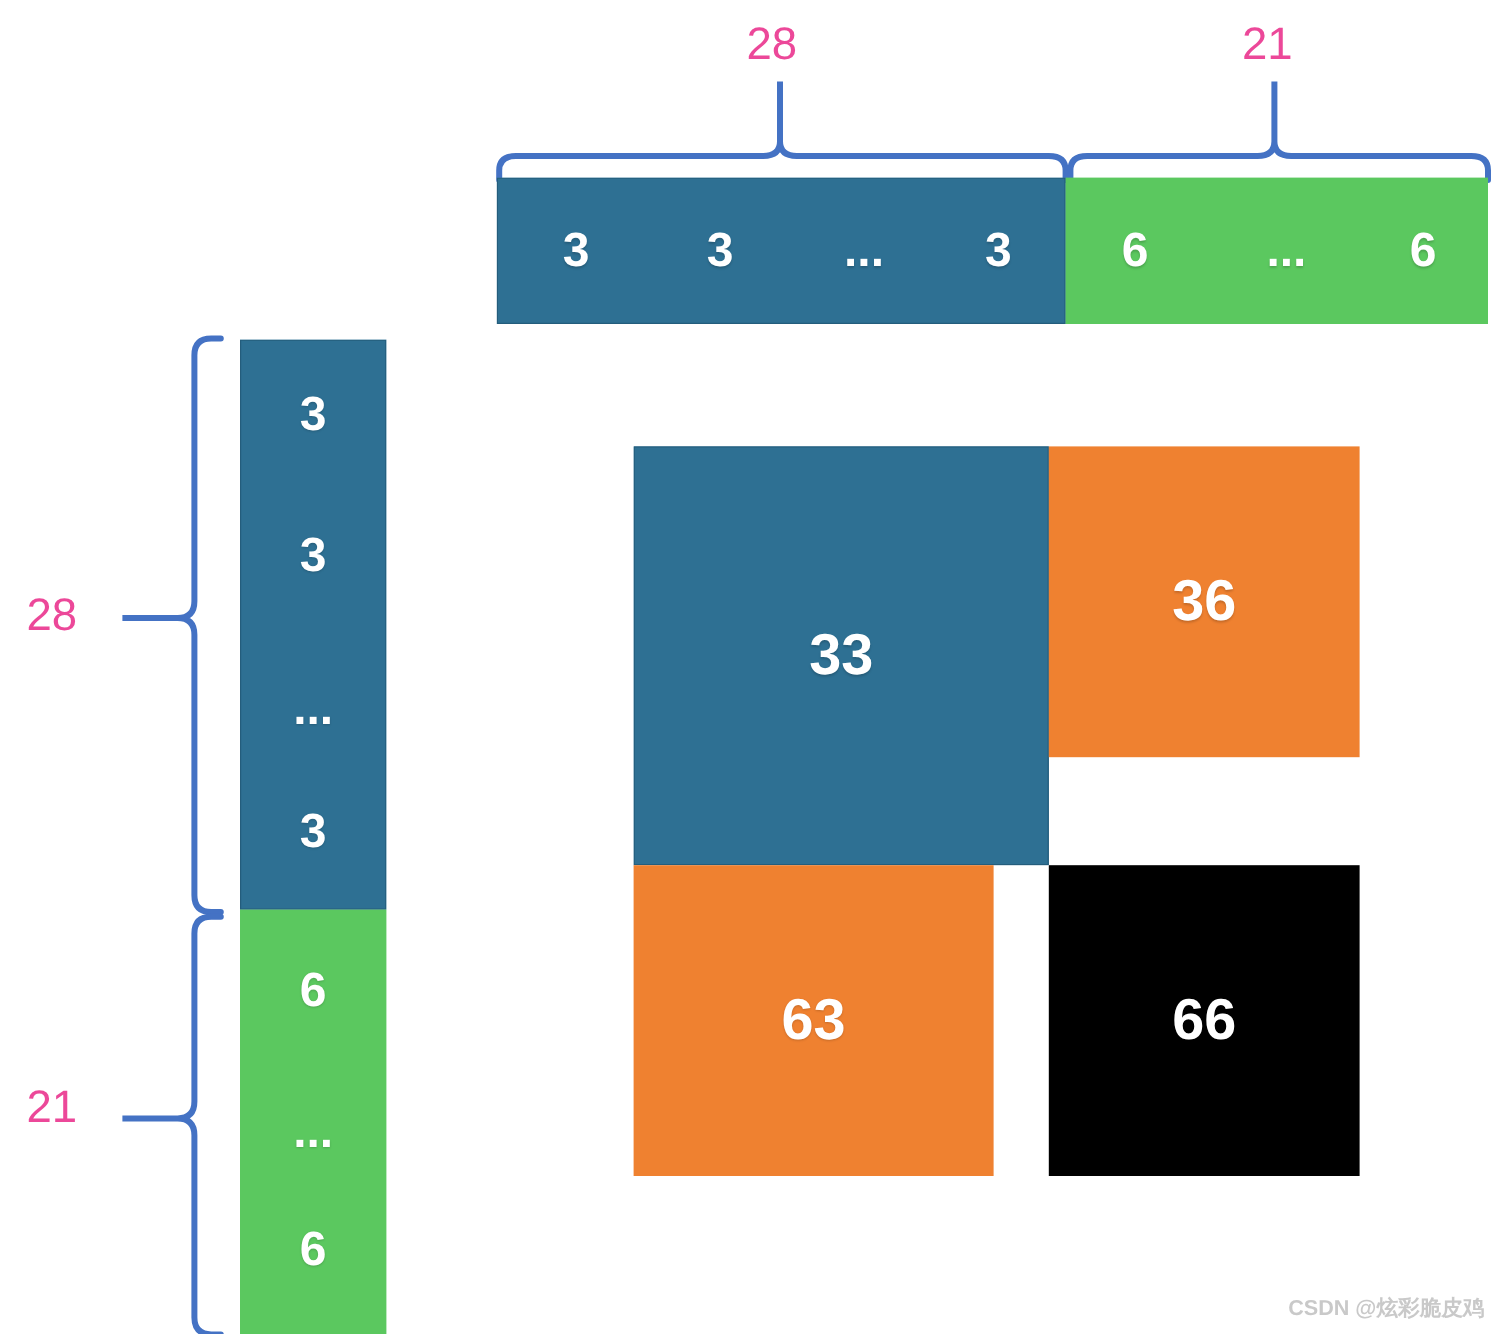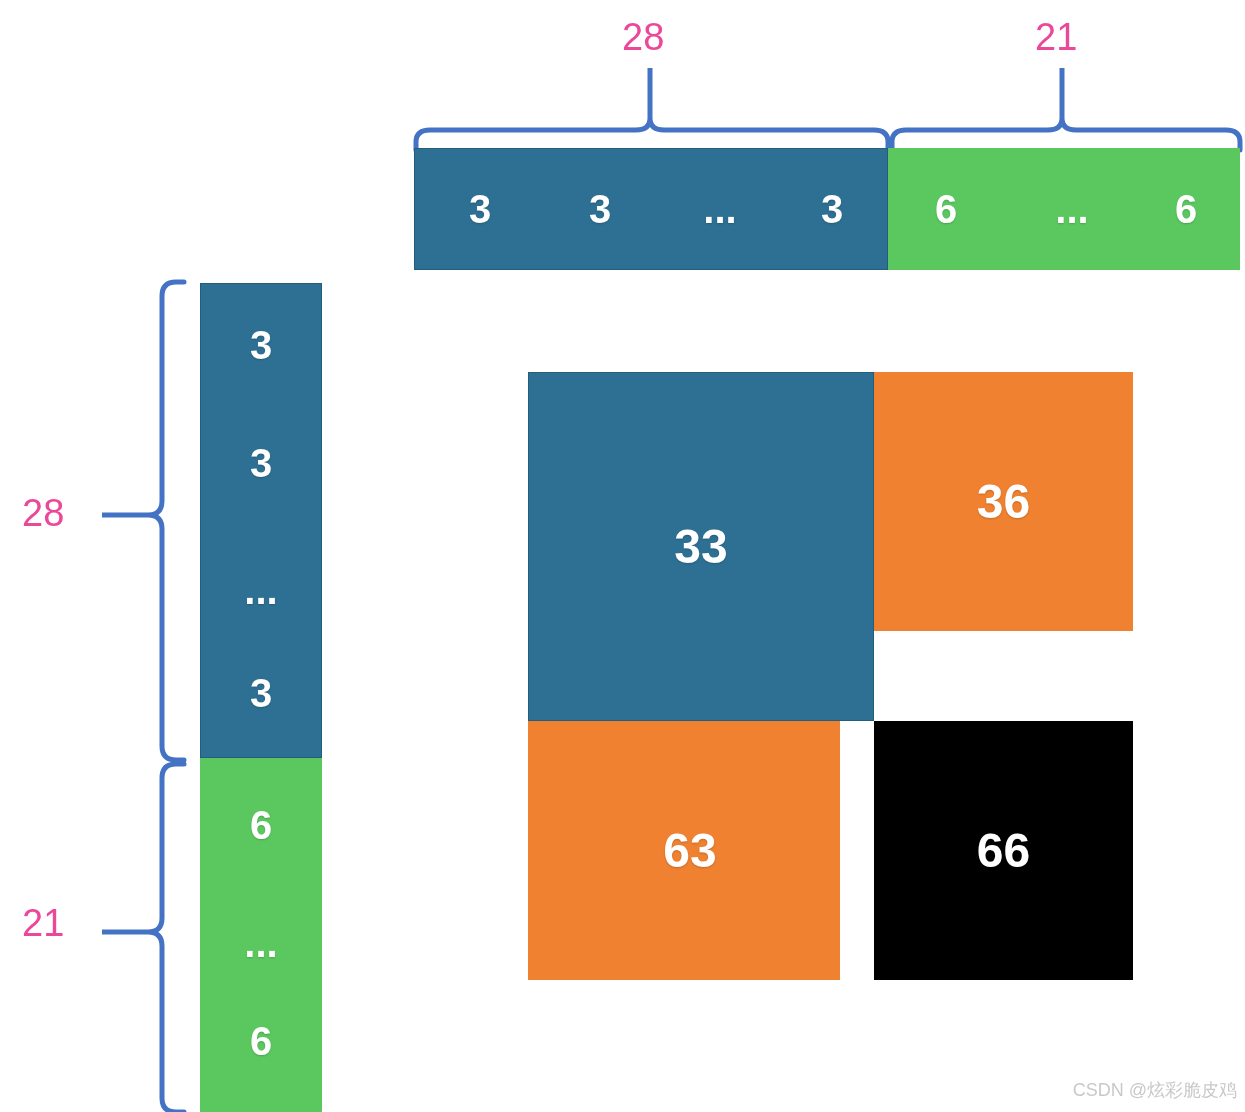--- a/index.html
+++ b/index.html
@@ -95,21 +95,21 @@
     align-items: center;
     justify-content: center;
     color: #ffffff;
     font-size: 48px;
     font-weight: bold;
     text-shadow: 0 1px 2px rgba(0,0,0,0.18);
   }
   #mat-00 { left: 0px;   top: 0px;   width: 346px; height: 349px; background: #2E7093;
             box-shadow: 0 0 0 1px #245d7c inset; }
   #mat-01 { left: 346px; top: 0px;   width: 259px; height: 259px; background: #EF8130; }
-  #mat-10 { left: 0px;   top: 349px; width: 300px; height: 259px; background: #EF8130; padding-left: 12px; }
+  #mat-10 { left: 0px;   top: 349px; width: 300px; height: 259px; background: #EF8130; }
   #mat-11 { left: 346px; top: 349px; width: 259px; height: 259px; background: #000000; }
 
   
   .brace-svg {
     position: absolute;
     overflow: visible;
   }
 
   
   .dim-label {
@@ -126,21 +126,21 @@
   #label-left-28 { left: 22px; top: 492px; }
   #label-left-21 { left: 22px; top: 902px; }
 
   
   #watermark {
     position: absolute;
     right: 8px;
     bottom: 10px;
     color: #c9c9c9;
     font-size: 18px;
-    font-weight: normal;
+    font-weight: bold;
     white-space: nowrap;
   }
 </style>
 </head>
 <body>
 
 <div id="canvas">
 
   <svg class="brace-svg" style="left:410px; top:62px;" width="836" height="92" viewBox="0 0 836 92">
 

